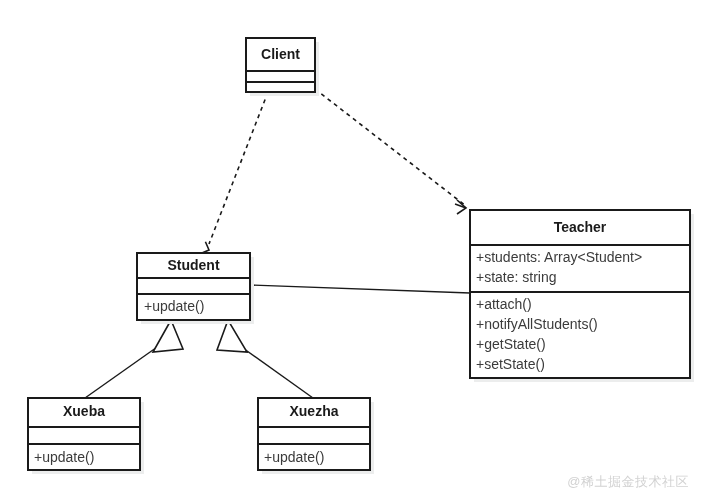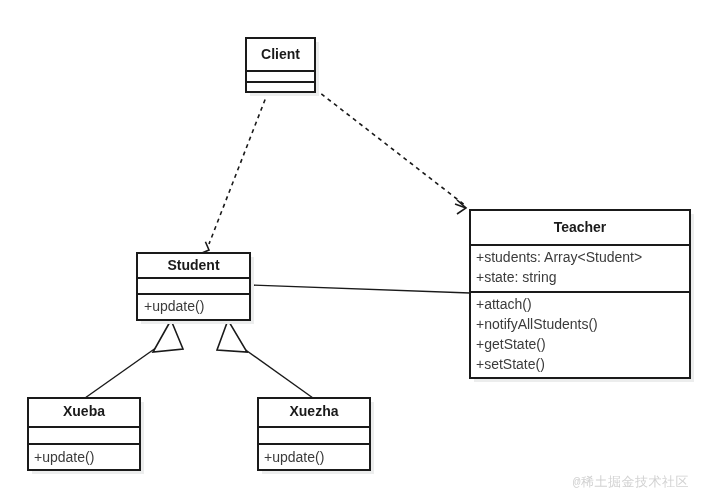--- a/index.html
+++ b/index.html
@@ -73,21 +73,21 @@
   }
   .arrow-hollow-tri {
     stroke: #1a1a1a;
     stroke-width: 1.6;
     fill: #ffffff;
   }
   .watermark-text {
     position: absolute;
     right: 12px;
     bottom: 9px;
-    font-family: Liberation Mono, monospace;
+    font-family: Liberation Sans, sans-serif;
     font-size: 13px;
     color: #d2d2d2;
     letter-spacing: 0.5px;
     user-select: none;
     white-space: nowrap;
   }
 </style>
 </head>
 <body>
 

